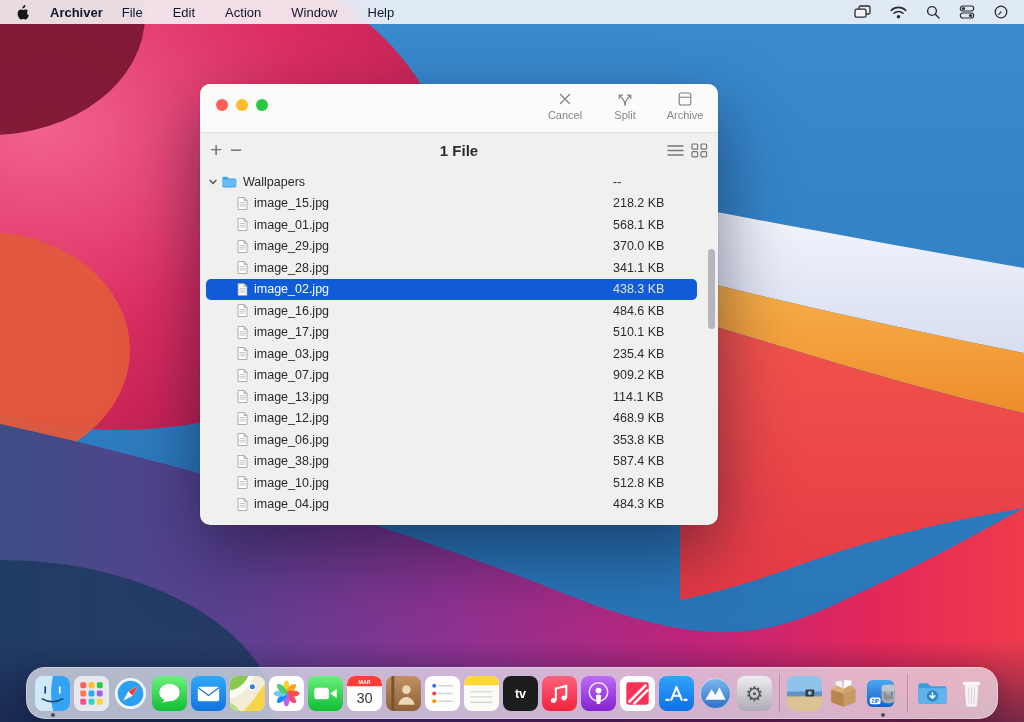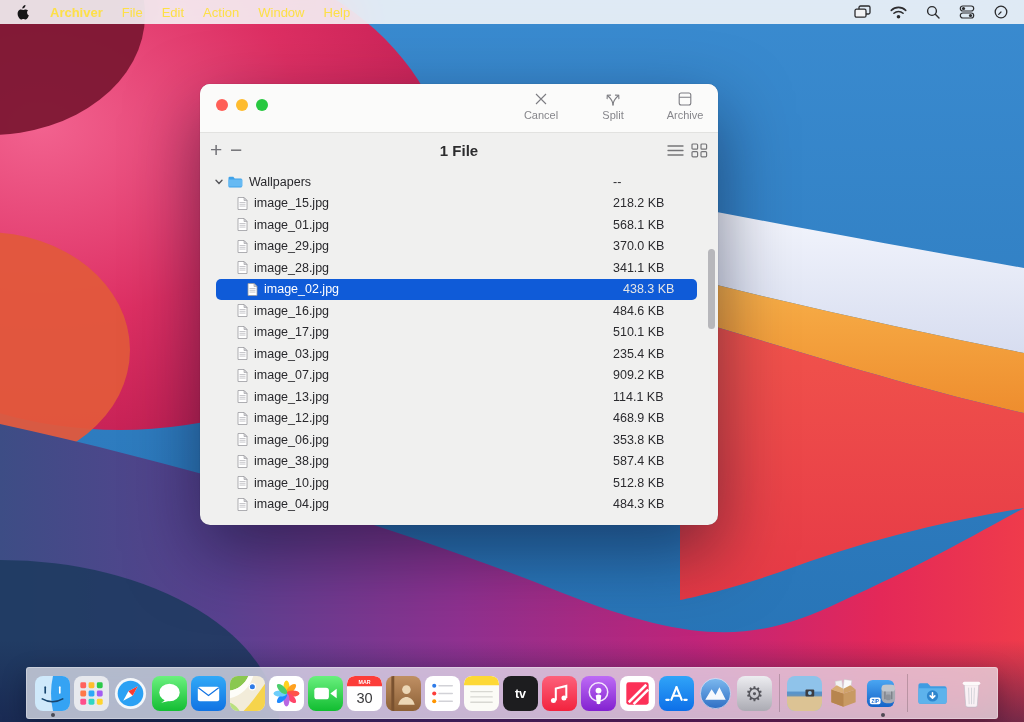--- a/index.html
+++ b/index.html
@@ -10,21 +10,21 @@
     -webkit-font-smoothing:antialiased;
   }
   .wallpaper{position:absolute;inset:0;width:1024px;height:722px;z-index:0;}
 
   
   .menubar{
     position:absolute;top:0;left:0;right:0;height:24px;z-index:6;
     background:rgba(246,247,249,0.88);
     backdrop-filter:blur(18px);
     display:flex;align-items:center;justify-content:space-between;
-    font-size:13px;color:#fde047;
+    font-size:13px;color:#0f172a;
   }
   .mb-left{display:flex;align-items:center;padding-left:16px;gap:19px;}
   .mb-right{display:flex;align-items:center;padding-right:16px;gap:19px;}
   .mb-app{font-weight:700;}
   .mb-item{cursor:default;}
   .mb-ic{display:flex;align-items:center;}
   .apple{display:flex;align-items:center;margin-right:1px;}
 
   
   .window{
@@ -32,58 +32,58 @@
     border-radius:10px;overflow:hidden;background:#f0f0ef;
     box-shadow:0 28px 70px rgba(5,10,35,.5),0 0 1px rgba(0,0,0,.35);
   }
   .toolbar{position:relative;height:48px;background:#fbfbfa;border-bottom:1px solid #e2e2e0;}
   .traffic{position:absolute;left:16px;top:15px;display:flex;gap:8px;}
   .tl{width:12px;height:12px;border-radius:50%;display:block;}
   .tl.red{background:#ff5f57;}
   .tl.yellow{background:#febc2e;}
   .tl.green{background:#28c840;}
   .tb-actions{position:absolute;right:10px;top:5px;display:flex;gap:14px;}
-  .tb-btn{display:flex;flex-direction:column;align-items:center;width:46px;cursor:default;margin-left:12px;}
+  .tb-btn{display:flex;flex-direction:column;align-items:center;width:46px;cursor:default;}
   .tb-ic{height:18px;display:flex;align-items:flex-end;}
   .tb-lb{font-size:11px;color:#86868b;margin-top:2px;}
 
   .hdr{position:relative;height:35px;}
   .hbtn{position:absolute;top:2px;font-size:21px;font-weight:300;color:#737378;line-height:30px;cursor:default;}
   .hbtn.plus{left:10px;}
   .hbtn.minus{left:30px;}
   .htitle{position:absolute;left:0;right:0;top:0;line-height:35px;text-align:center;font-size:15px;font-weight:600;color:#2c2c2e;}
   .hviews{position:absolute;right:10px;top:10px;display:flex;gap:7px;align-items:center;}
   .hviews span{display:flex;}
 
   .list{position:absolute;left:0;right:0;top:83px;bottom:0;padding-top:4px;overflow:hidden;}
   .frow{position:relative;height:21.5px;display:flex;align-items:center;font-size:12.5px;color:#28282c;}
-  .frow.folder{padding-left:14px;}
+  .frow.folder{padding-left:8px;}
   .frow.file{padding-left:37px;text-align:center;}
   .chev{display:flex;margin-right:4px;}
   .fold{display:flex;margin-right:6px;}
   .doc{display:flex;margin-right:6px;}
   .fname{white-space:nowrap;}
   .fsize{position:absolute;left:413px;color:#2b2b2f;}
   .frow.sel{
     background:#0f5bd8;border-radius:5px;color:#ffffff;
-    margin-left:16px;margin-right:21px;padding-left:31px;
+    margin-left:6px;margin-right:21px;padding-left:31px;
   }
   .frow.sel .fsize{left:407px;color:#e5e5e5;}
   .scroll-thumb{
     position:absolute;right:3px;top:165px;width:7px;height:80px;
     border-radius:4px;background:#b7b7bb;z-index:4;
   }
 
   
   .dock{
     position:absolute;bottom:3px;left:50%;transform:translateX(-50%);z-index:5;
     height:50px;display:flex;align-items:center;gap:4px;padding:0 8px;
     background:rgba(238,238,242,0.72);
     backdrop-filter:blur(20px) saturate(1.5);
-    border-radius:3px;border:0.5px solid rgba(255,255,255,0.3);
+    border-radius:19px;border:0.5px solid rgba(255,255,255,0.3);
     box-shadow:0 8px 24px rgba(0,0,20,.3);
   }
   .dock-item{position:relative;width:35px;height:35px;border-radius:8px;overflow:visible;cursor:default;flex:0 0 auto;}
   .dock-item svg{width:100%;height:100%;display:block;border-radius:8px;}
   .dock-item.no-clip svg{border-radius:0;}
   .dock-item.running::after{
     content:"";position:absolute;left:50%;bottom:-6px;transform:translateX(-50%);
     width:4px;height:4px;border-radius:50%;background:rgba(55,55,65,.85);
   }
   .dock-sep{width:1px;height:38px;background:rgba(0,0,0,0.18);margin:0 3px;flex:0 0 auto;}
@@ -141,21 +141,21 @@
 
 <div class="menubar">
   <div class="mb-left">
     <span class="apple">
       <svg width="14" height="16" viewBox="0 0 16 17">
         <path d="M10.8 0.6 C10.9 1.7 10.4 2.7 9.8 3.4 C9.1 4.2 8.1 4.7 7.2 4.6 C7.1 3.6 7.6 2.6 8.2 1.9 C8.9 1.2 9.9 0.7 10.8 0.6 Z" fill="#161617"></path>
         <path d="M13.7 6.6 C12.9 6 11.9 5.6 11 5.6 C9.8 5.6 9.2 6.2 8.3 6.2 C7.4 6.2 6.7 5.6 5.6 5.6 C4.4 5.6 3.2 6.3 2.5 7.5 C1.5 9.1 1.6 12.1 3 14.5 C3.7 15.7 4.7 17 5.9 17 C6.9 17 7.2 16.4 8.4 16.4 C9.6 16.4 9.9 17 10.9 17 C12.1 17 13.1 15.6 13.8 14.4 C14.2 13.7 14.4 13.3 14.7 12.5 C12.3 11.6 12 8.1 13.7 6.6 Z" fill="#161617"></path>
       </svg>
     </span>
     <span class="mb-app">Archiver</span>
-    <span id="menus" style="display:flex;gap:19px;">
+    <span id="menus" style="display:flex;gap:30px;">
         <span class="mb-item">File</span>
         <span class="mb-item">Edit</span>
         <span class="mb-item">Action</span>
         <span class="mb-item">Window</span>
         <span class="mb-item">Help</span>
       </span>
   </div>
   <div class="mb-right">
     <span class="mb-ic">
       <svg width="17" height="14" viewBox="0 0 17 14">

